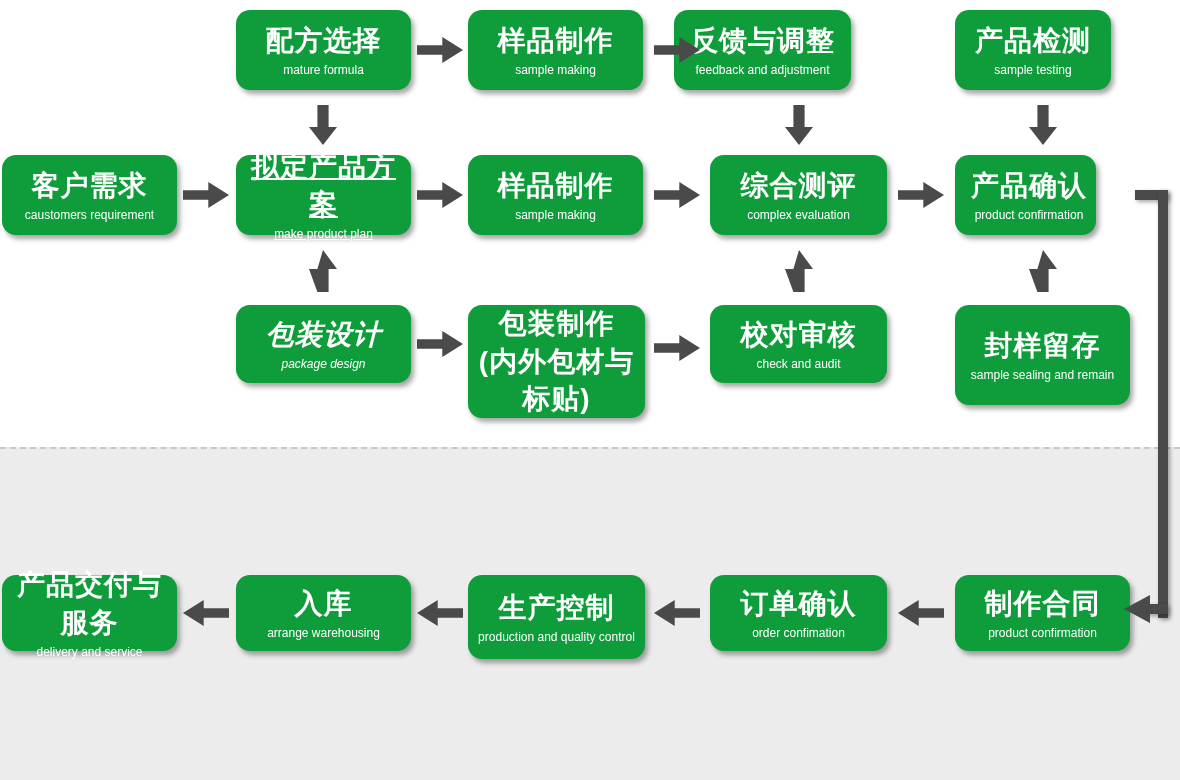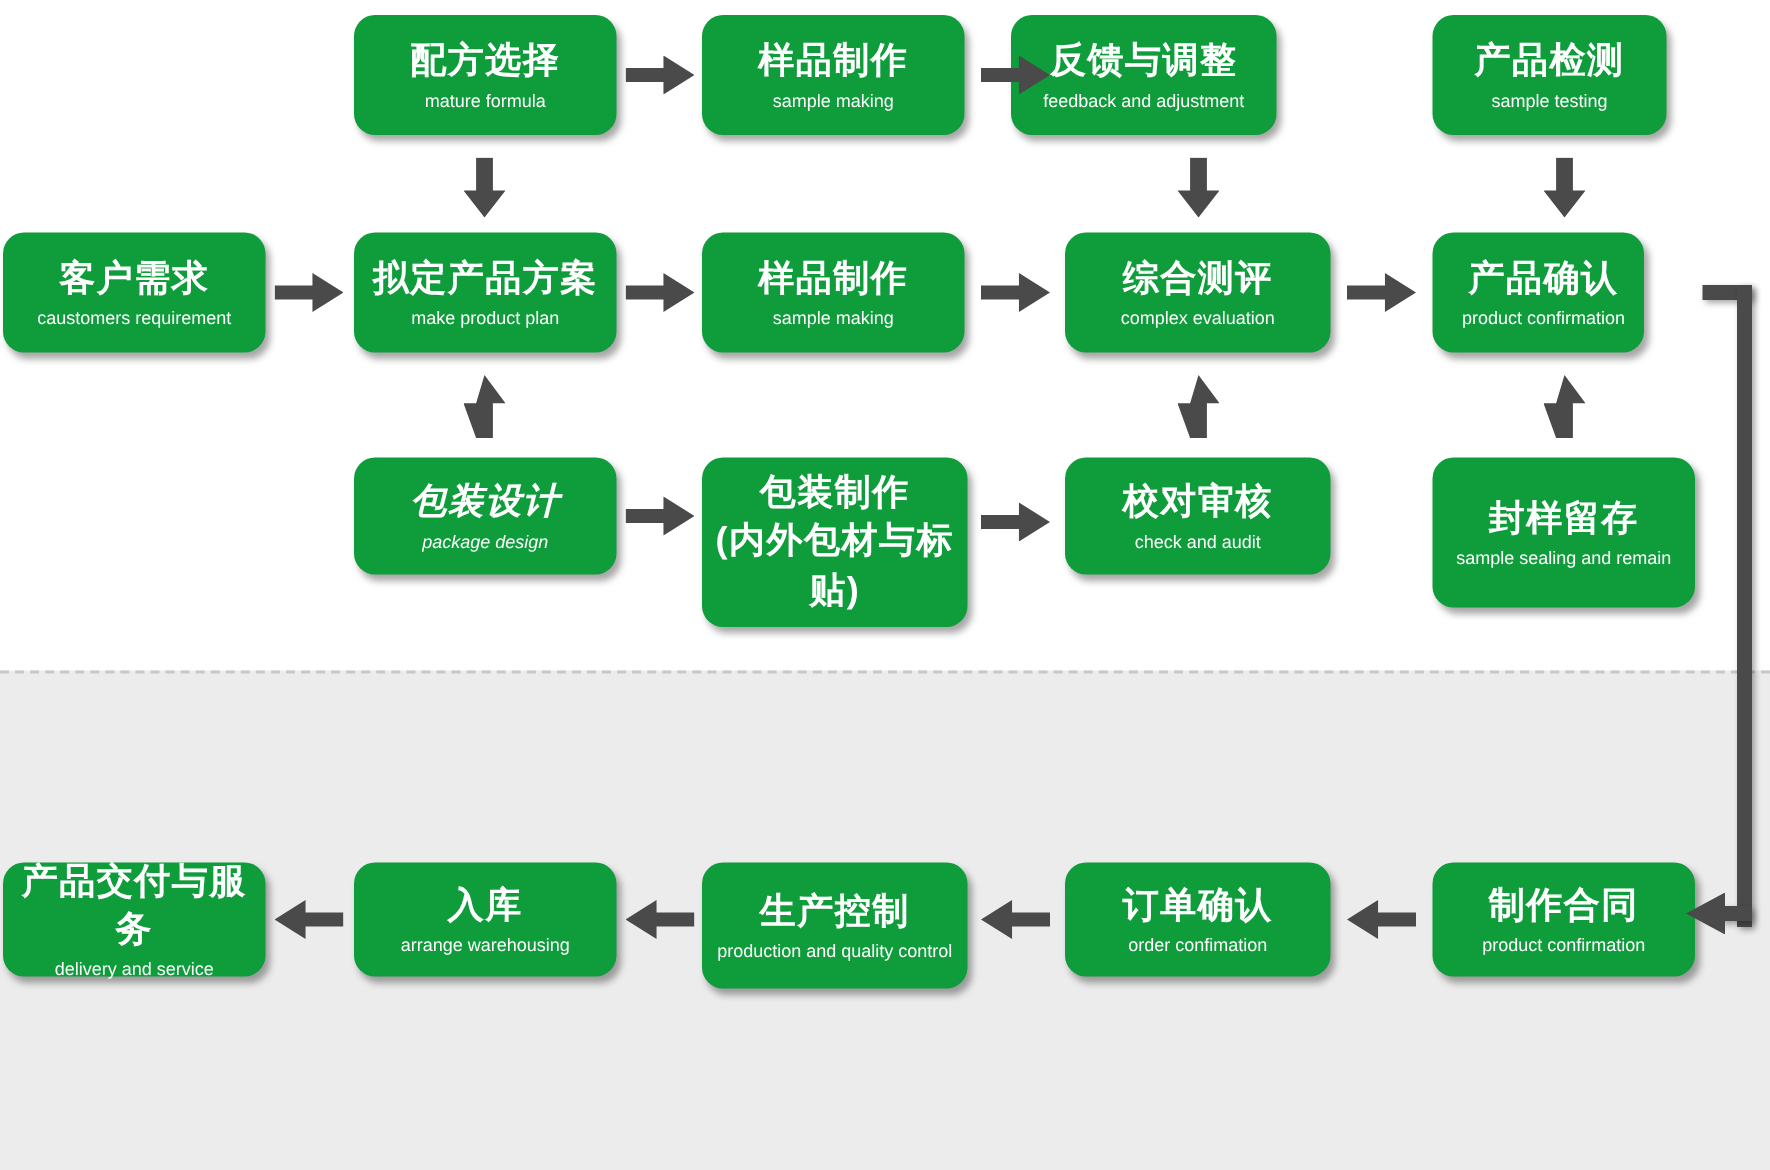--- a/index.html
+++ b/index.html
@@ -11,21 +11,21 @@
   .lower-zone {
     position:absolute; left:0; top:447px; width:1180px; height:333px;
     background:#ececec; border-top:2px dashed #c8c8c8;
   }
 
   .node {
     position:absolute; background:#0f9c3b; border-radius:14px; color:#ffffff;
     display:flex; flex-direction:column; align-items:center; justify-content:center;
     text-align:center; box-shadow:3px 4px 5px rgba(0,0,0,0.35); padding:4px 6px;
   }
-  .node .cn { font-size:24px; font-weight:bold; letter-spacing:1px; line-height:1.35; }
+  .node .cn { font-size:28px; font-weight:bold; letter-spacing:1px; line-height:1.35; }
   .node .en { font-size:12px; line-height:1.35; margin-top:2px; }
   .node.tall .en { margin-top:3px; }
 
   .arrow {
     position:absolute; background:#4a4a4a;
     filter:drop-shadow(2px 2px 2px rgba(0,0,0,0.35));
   }
   .arr-r { width:46px; height:26px;
     clip-path:polygon(0 32%, 55% 32%, 55% 0, 100% 50%, 55% 100%, 55% 68%, 0 68%); }
   .arr-l { width:46px; height:26px;
@@ -66,21 +66,21 @@
   </div>
   <div class="node" style="left:955px; top:10px; width:156px; height:80px;">
     <div class="cn">产品检测</div>
     <div class="en">sample testing</div>
   </div>
 
   <div class="node" style="left:2px; top:155px; width:175px; height:80px;">
     <div class="cn">客户需求</div>
     <div class="en">caustomers requirement</div>
   </div>
-  <div class="node" style="left:236px; top:155px; width:175px; height:80px;">
+  <div class="node" style="left:236px; top:155px; width:175px; height:80px;text-decoration:underline;">
     <div class="cn">拟定产品方案</div>
     <div class="en">make product plan</div>
   </div>
   <div class="node" style="left:468px; top:155px; width:175px; height:80px;">
     <div class="cn">样品制作</div>
     <div class="en">sample making</div>
   </div>
   <div class="node" style="left:710px; top:155px; width:177px; height:80px;">
     <div class="cn">综合测评</div>
     <div class="en">complex evaluation</div>

